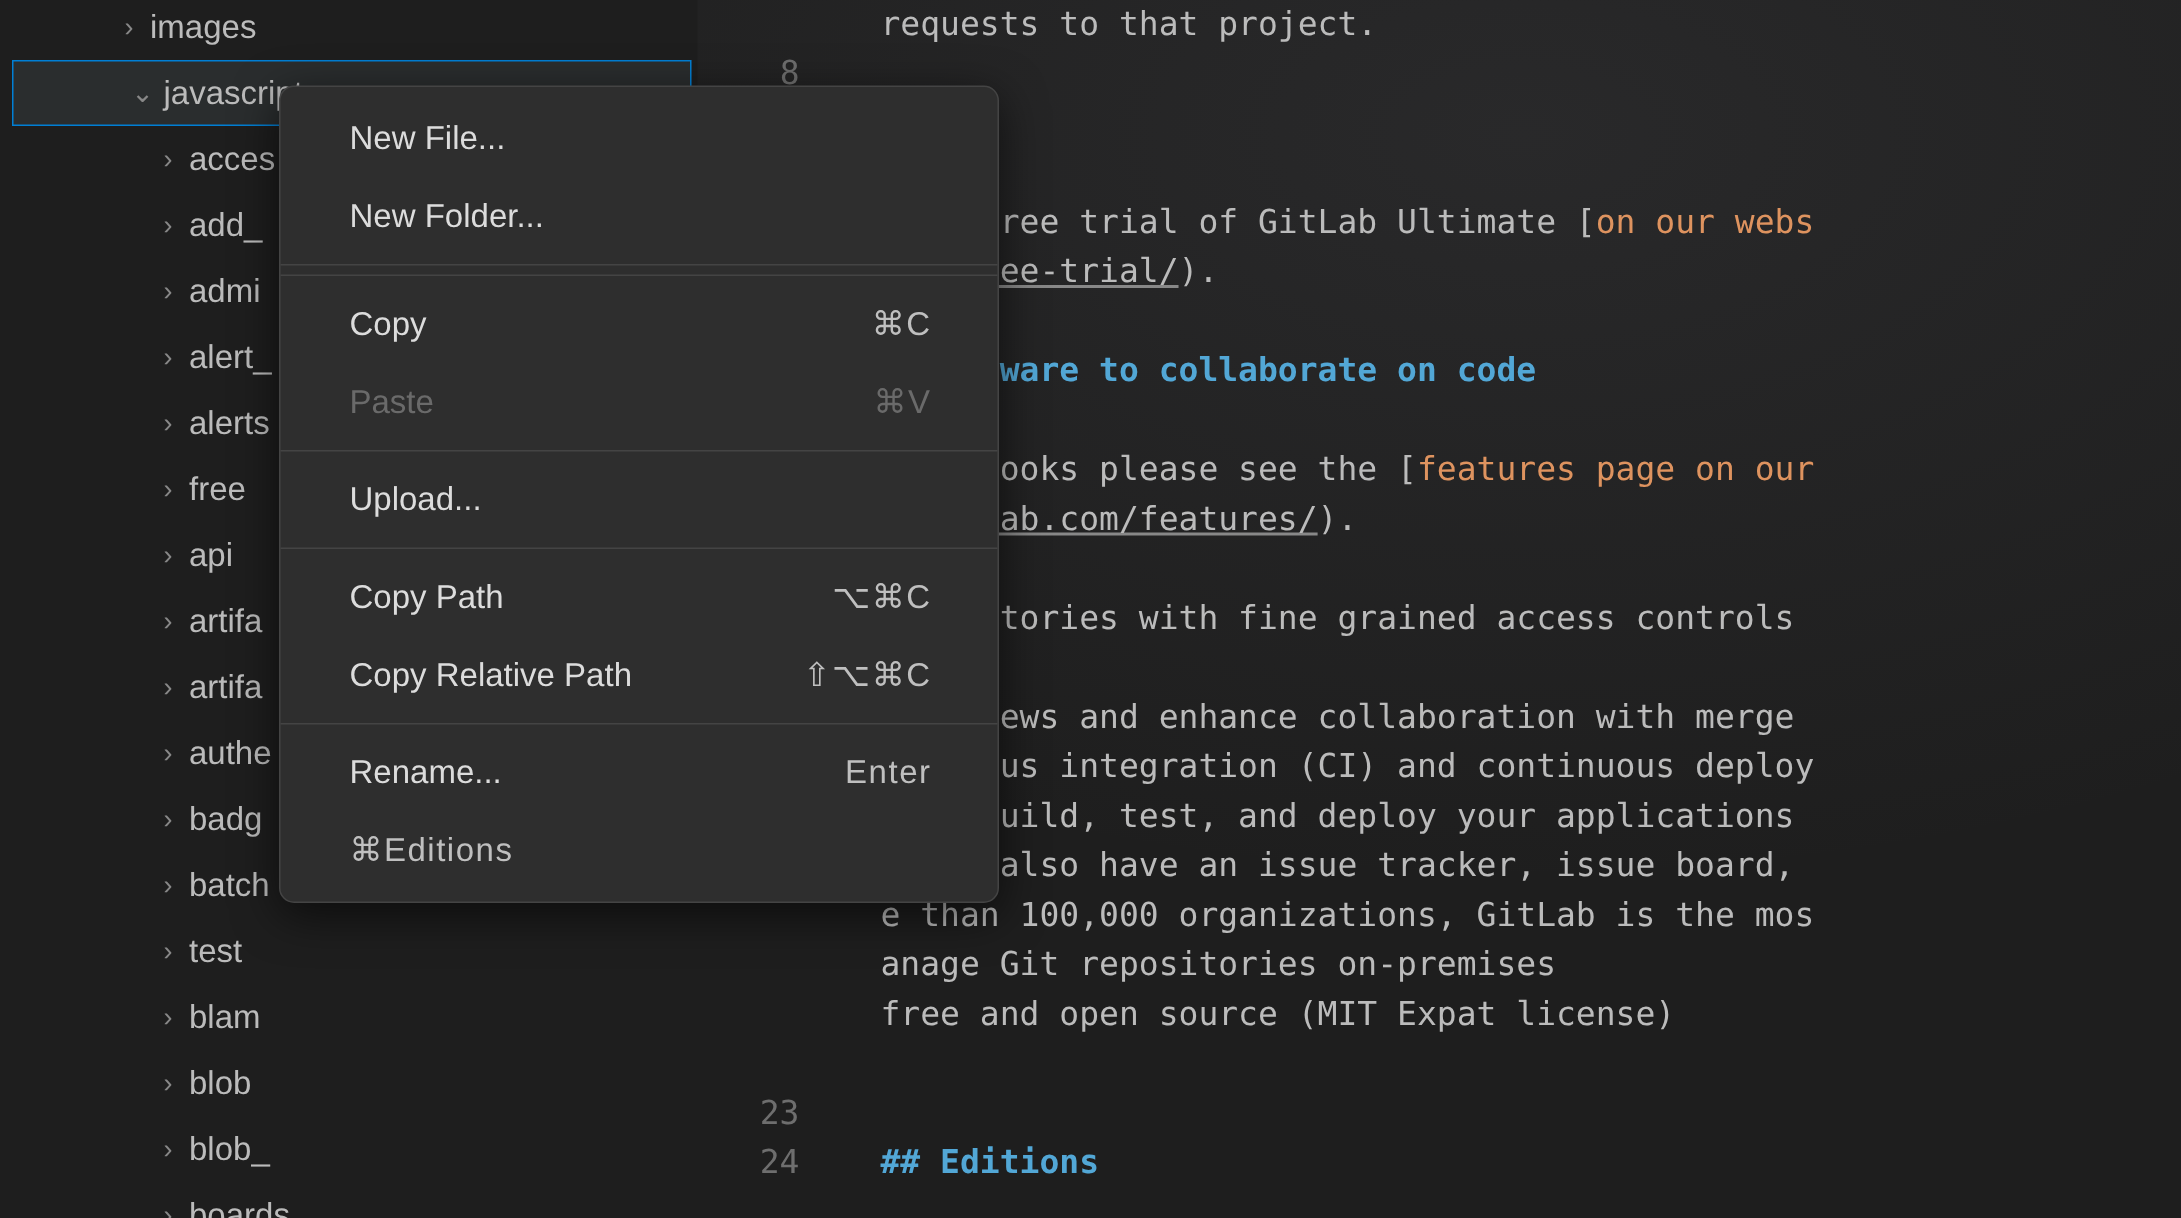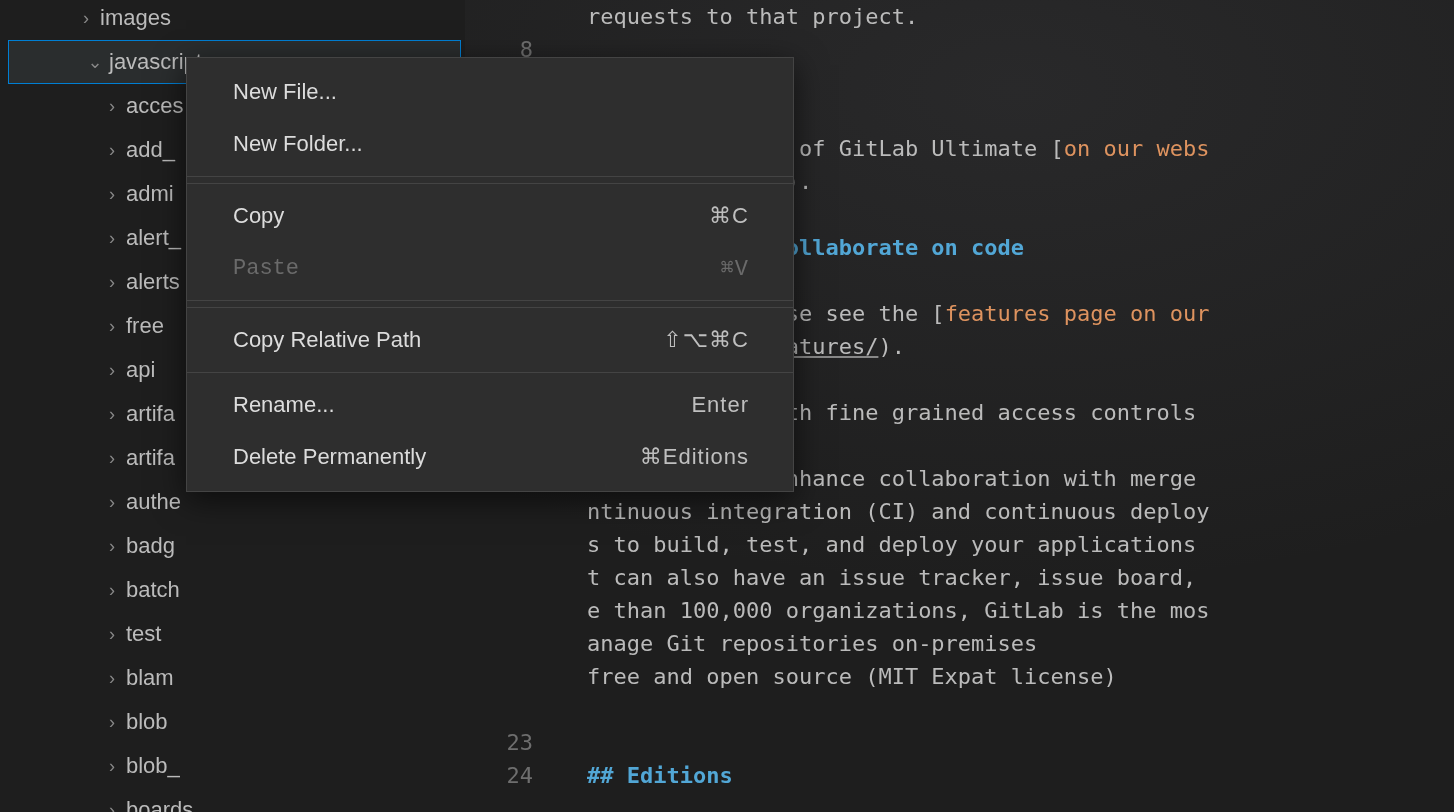--- a/index.html
+++ b/index.html
@@ -79,41 +79,40 @@
   .code-line { height: 33px; display: flex; }
   .c-text { color: #bbbbbb; }
   .c-link { color: #de935f; }
   .c-url { color: #bbbbbb; text-decoration: underline; text-decoration-color: #888; }
   .c-heading { color: #52a7d6; font-weight: 600; }
 
   .context-menu {
     position: absolute;
     left: 186px;
     top: 57px;
-    width: 608px;
+    width: 480px;
     background: #2e2e2e;
     border: 1px solid #444;
-    border-radius: 0;
+    border-radius: 10px;
     box-shadow: 0 8px 30px rgba(0,0,0,0.6);
     padding: 8px 0;
     font-size: 22px;
     color: #dcdcdc;
   }
   .menu-item {
     display: flex;
     justify-content: space-between;
     align-items: center;
     height: 52px;
     padding: 0 44px 0 46px;
     cursor: pointer;
   }
   .menu-item.disabled {
     color: #6a6a6a;
     cursor: default;
-    font-family: Liberation Mono, monospace;
   }
   .menu-item .shortcut {
     color: #bfbfbf;
     font-size: 22px;
     letter-spacing: 1px;
   }
   .menu-item.disabled .shortcut { color: #6a6a6a; }
   .menu-sep {
     height: 1px;
     background: #444;
@@ -220,27 +219,34 @@
     <div class="menu-sep"></div>
     <div class="menu-item">
       <span>Copy</span>
       <span class="shortcut">⌘C</span>
     </div>
     <div class="menu-item disabled">
       <span>Paste</span>
       <span class="shortcut">⌘V</span>
     </div>
     <div class="menu-sep"></div>
-    <div class="menu-sep"></div>
+    <div class="menu-item">
+      <span>Upload...</span>
+      <span class="shortcut"></span>
+    </div>
+    <div class="menu-sep"></div>
+    <div class="menu-item">
+      <span>Copy Path</span>
+      <span class="shortcut">⌥⌘C</span>
+    </div>
     <div class="menu-item">
       <span>Copy Relative Path</span>
       <span class="shortcut">⇧⌥⌘C</span>
     </div>
     <div class="menu-sep"></div>
     <div class="menu-item">
       <span>Rename...</span>
       <span class="shortcut">Enter</span>
     </div>
     <div class="menu-item">
-      <span>Delete Permanently</span>
       <span class="shortcut">⌘Editions</span>
     </div>
   </div>
 
 </body></html>

